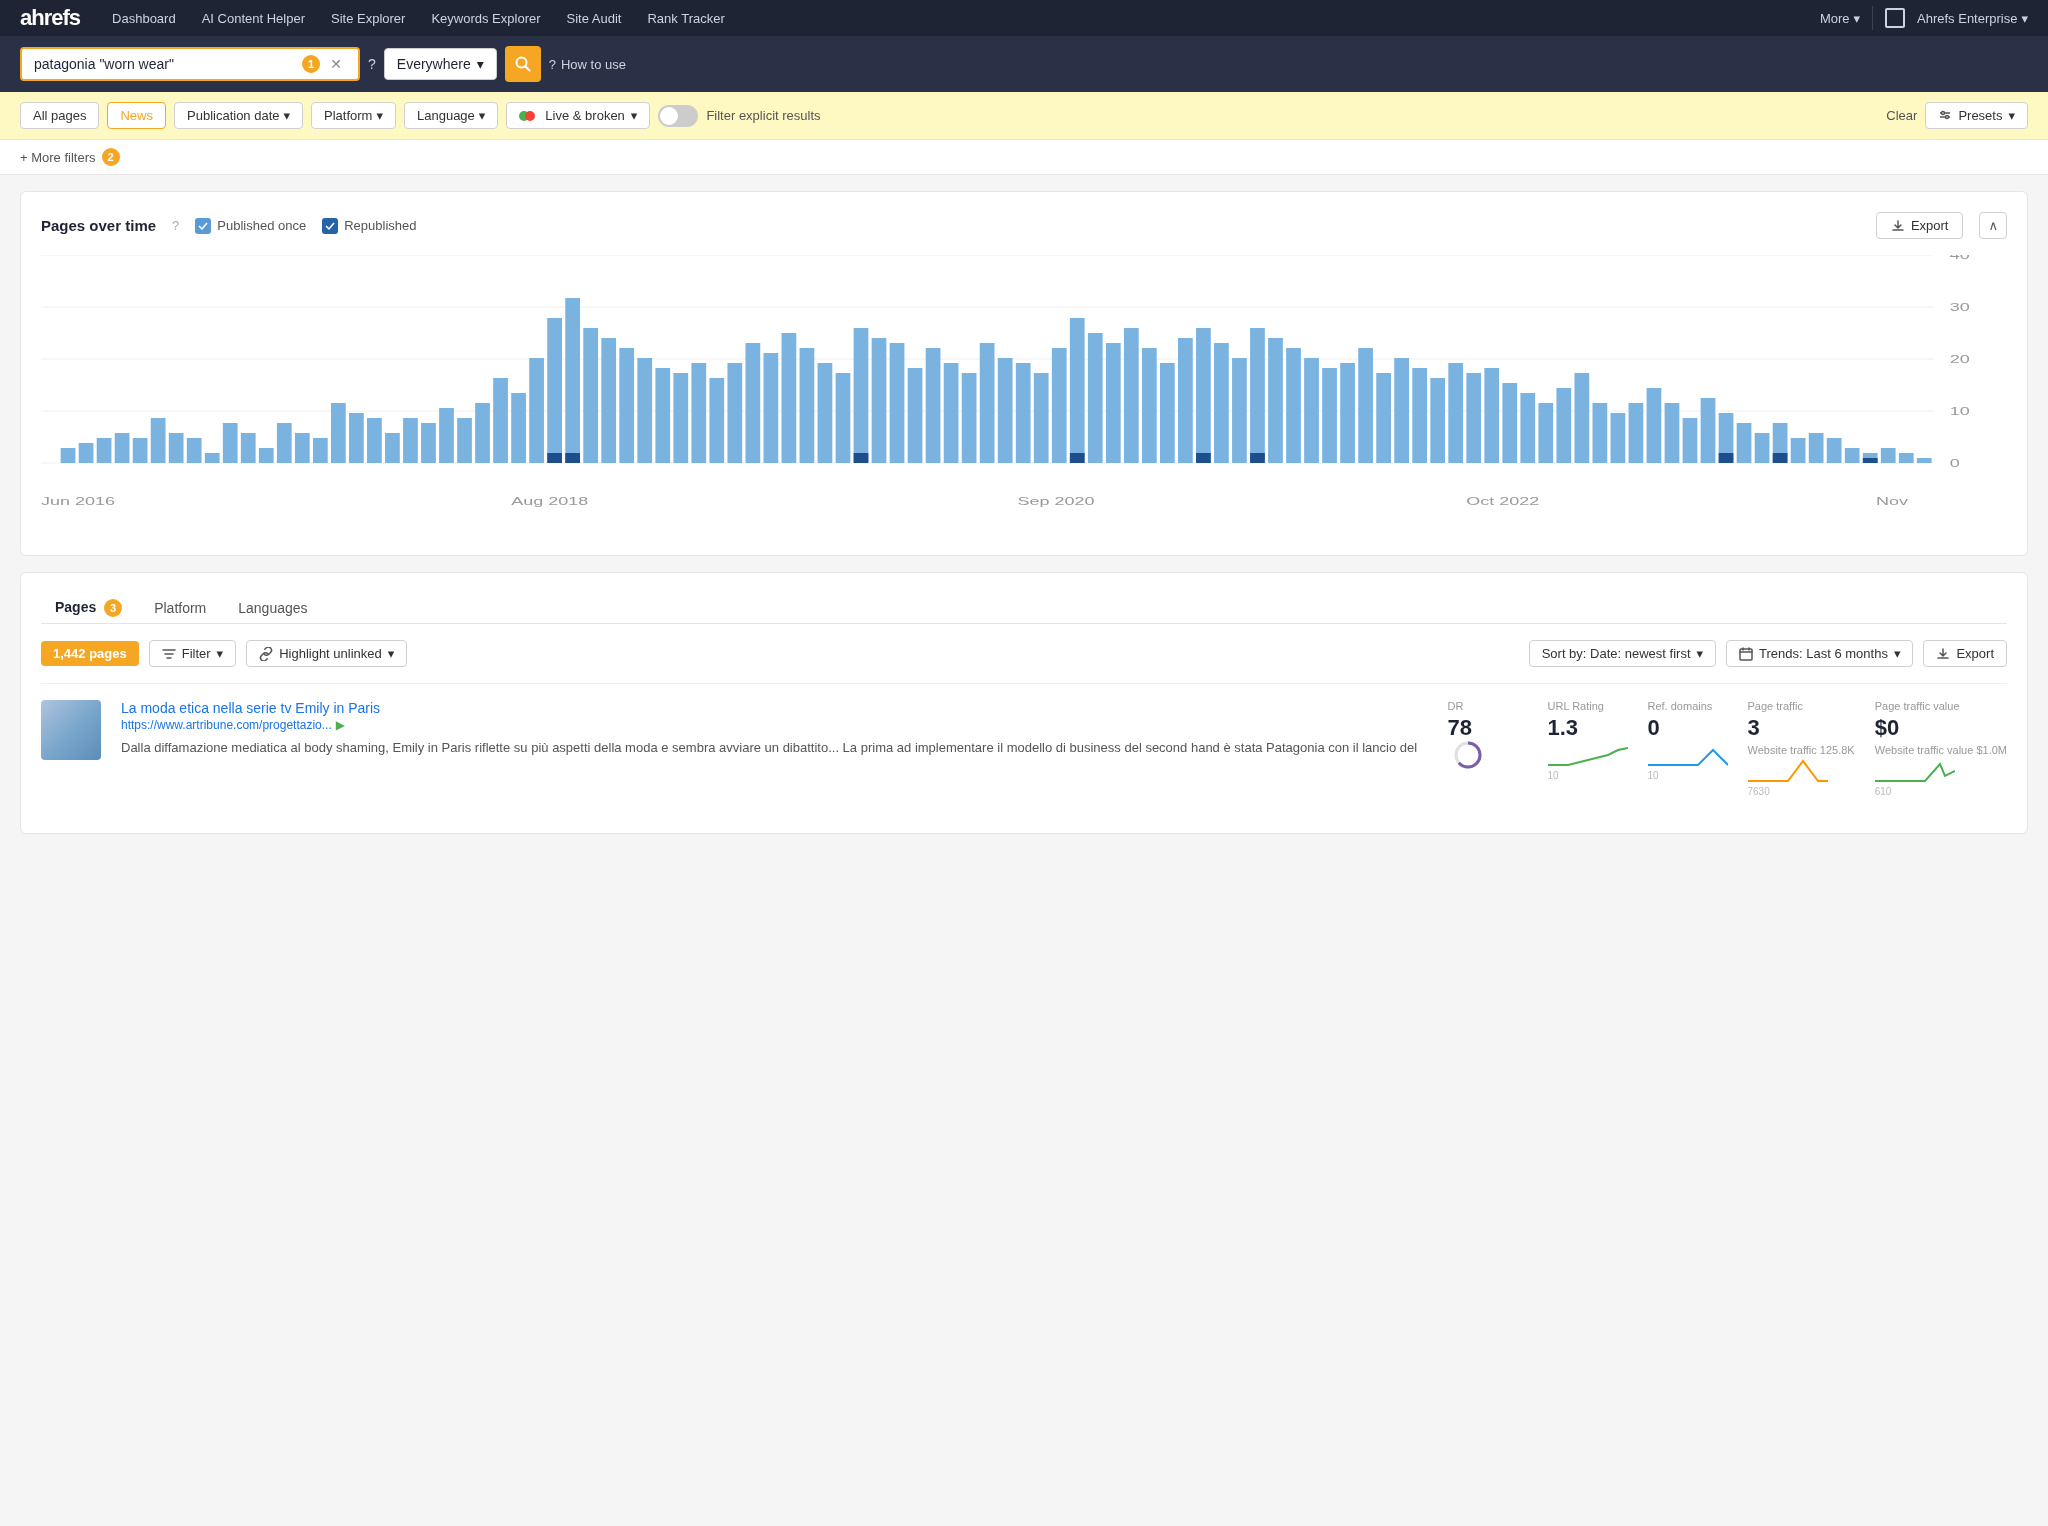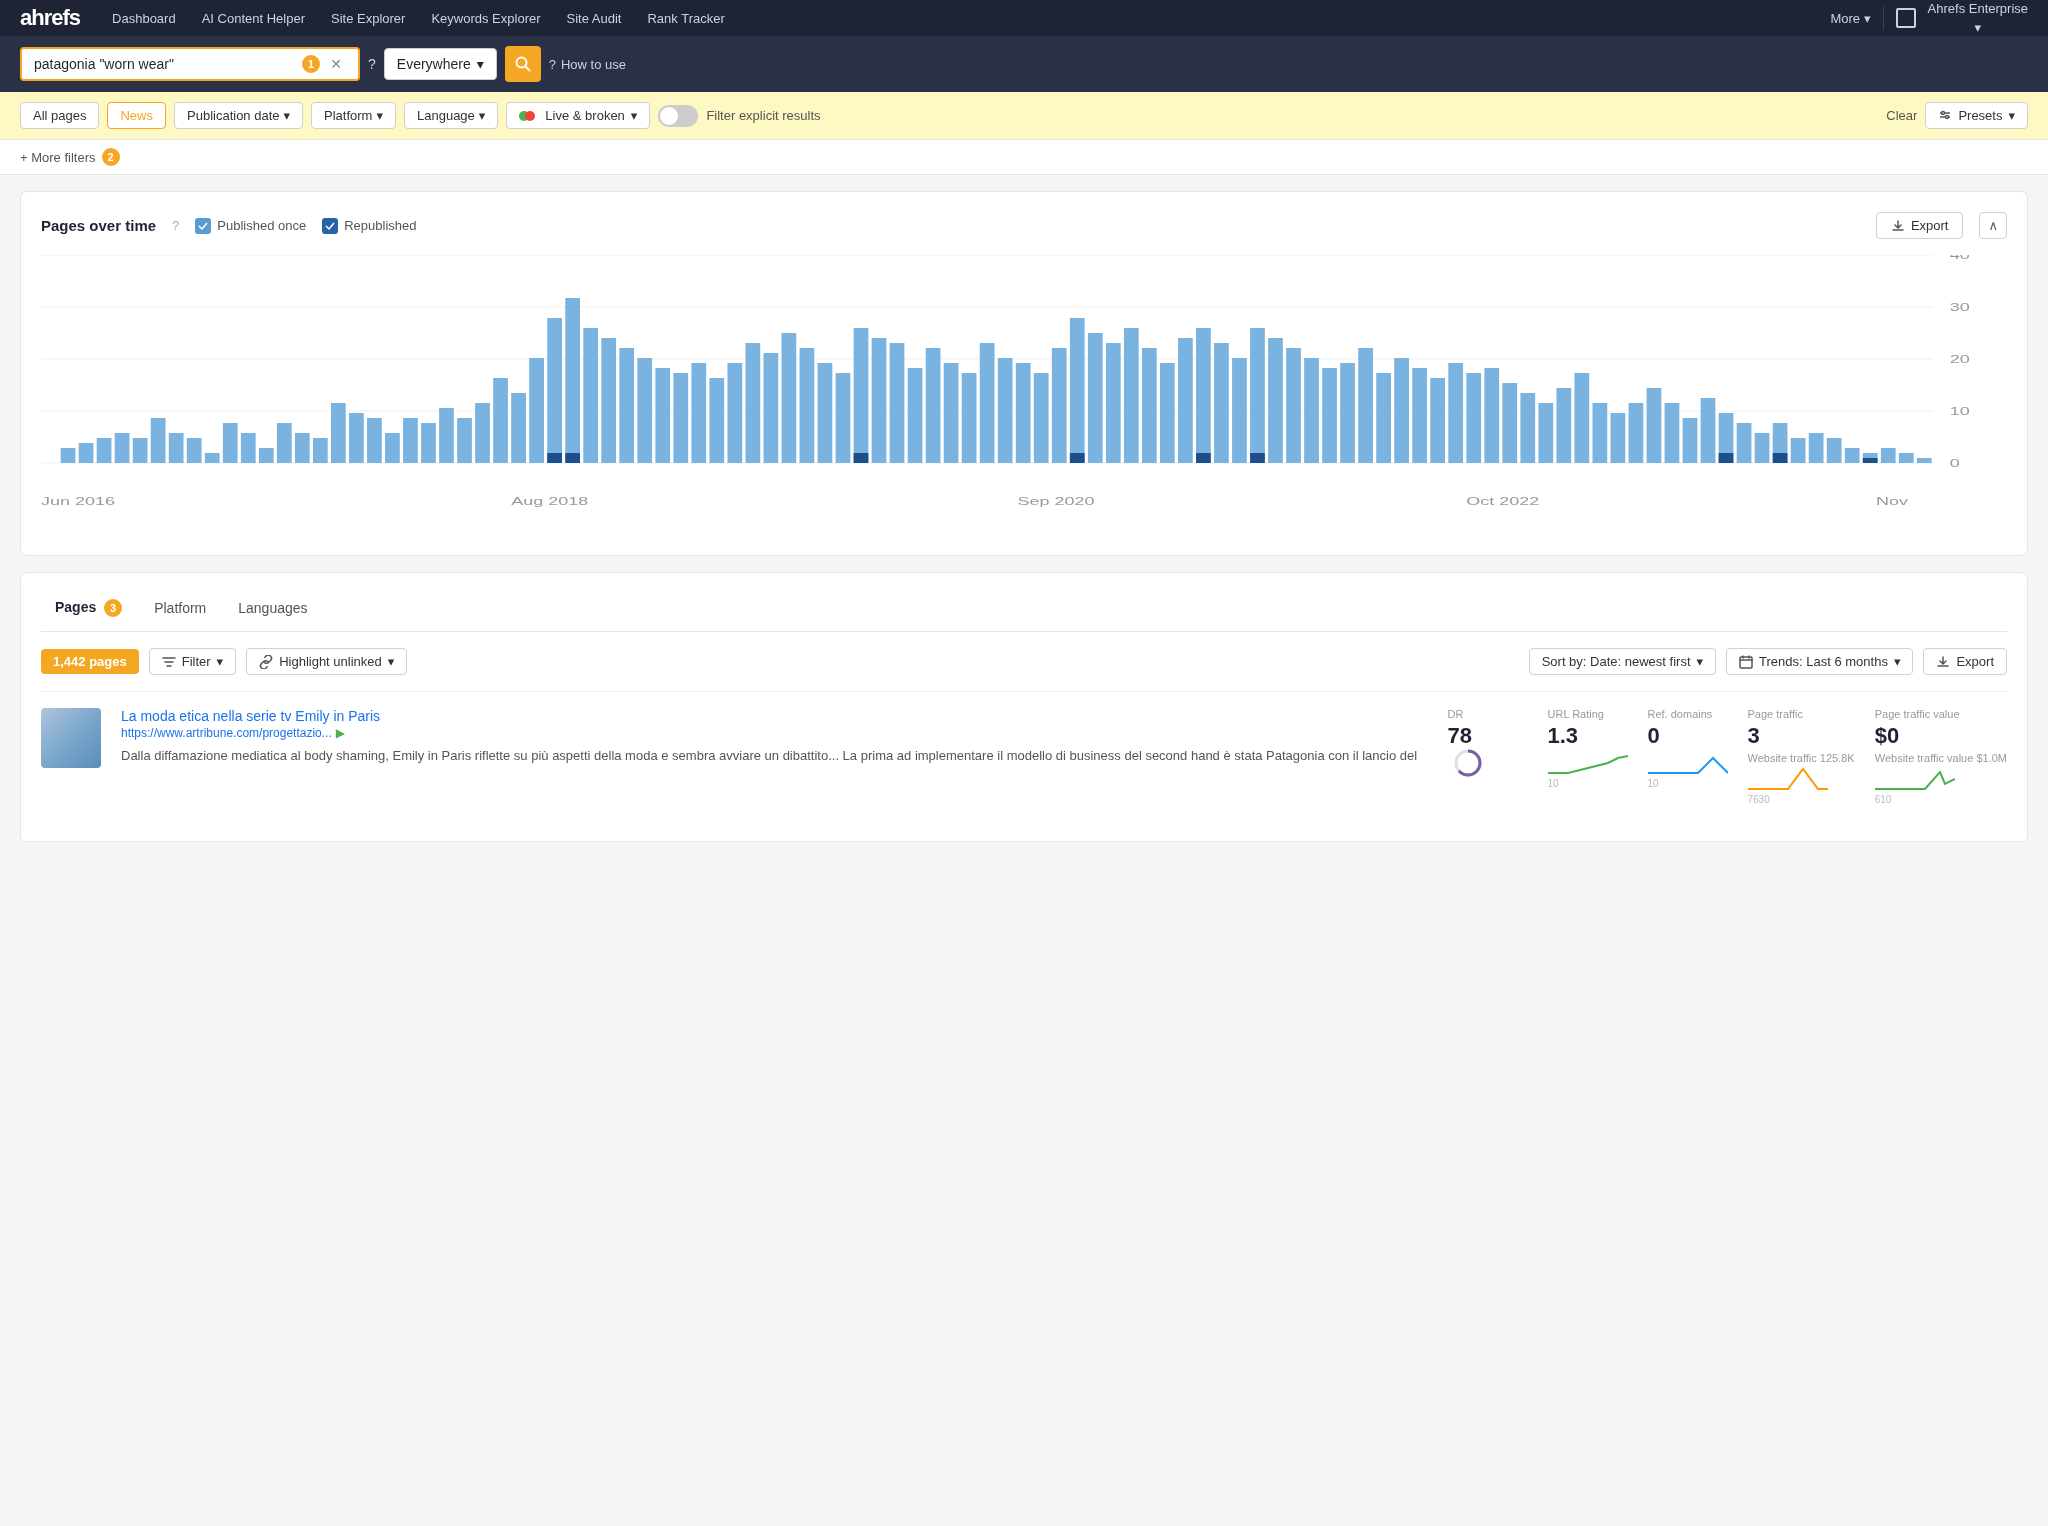--- a/index.html
+++ b/index.html
@@ -44,21 +44,20 @@
       align-items: center;
       gap: 4px;
     }
     .nav-enterprise {
       color: #cdd2e0;
       font-size: 13px;
       cursor: pointer;
       display: flex;
       align-items: center;
       gap: 4px;
-      flex-direction: column;
     }
     .nav-monitor-icon {
       width: 20px;
       height: 20px;
       border: 2px solid #cdd2e0;
       border-radius: 2px;
     }
 
     
     .searchbar {
@@ -356,21 +355,21 @@
       margin: 0 20px 16px;
       border: 1px solid #e5e5e5;
       border-radius: 6px;
       padding: 20px;
     }
     .pages-tabs {
       display: flex;
       align-items: center;
       gap: 4px;
       border-bottom: 1px solid #e5e5e5;
-      padding-bottom: 8px;
+      padding-bottom: 0;
       margin-bottom: 16px;
     }
     .pages-tab {
       padding: 6px 14px;
       font-size: 14px;
       cursor: pointer;
       color: #555;
       border-radius: 4px;
     }
     .pages-tab.active {

